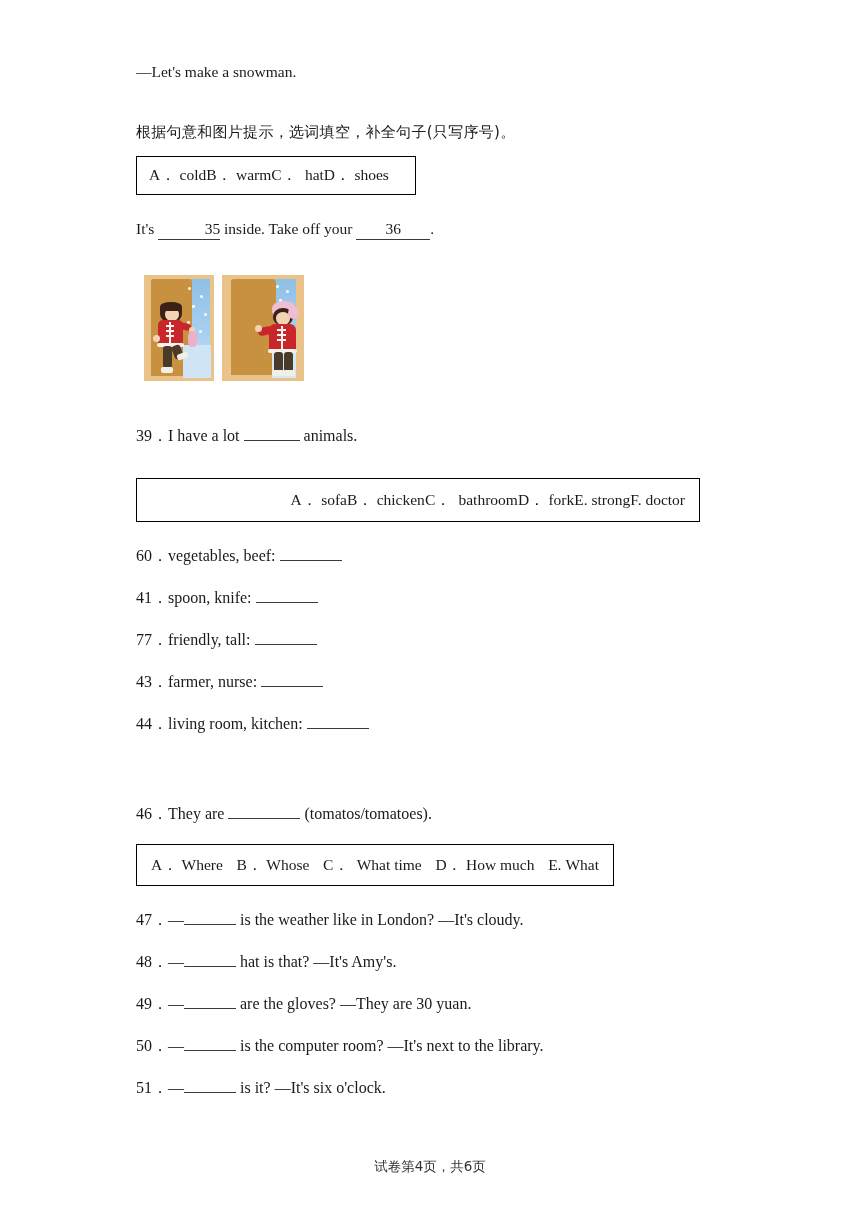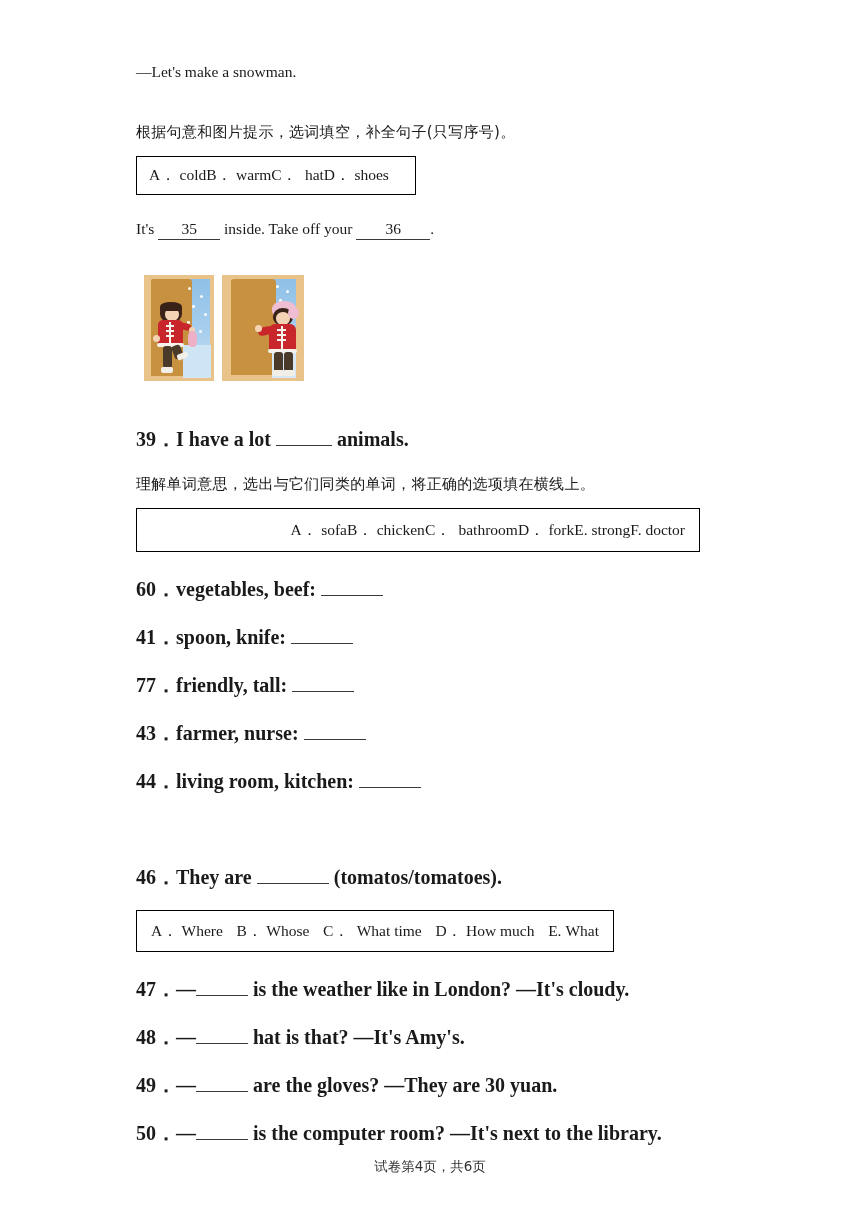--- a/index.html
+++ b/index.html
@@ -82,34 +82,33 @@
   .optbox-3 .inner { justify-content: space-between; padding: 0 14px; }
 
   
   .blank {
     display: inline-block;
     border-bottom: 1px solid #3a3a3a;
     text-align: center;
     vertical-align: baseline;
     line-height: 1.2;
   }
-  .bl-num { width: 62px; }
+  .bl-num { width: 62px; text-align: right; }
   .bl-num2 { width: 74px; }
   .bl-mid { width: 56px; }
   .bl-mid2 { width: 62px; }
   .bl-long { width: 72px; }
   .bl-q { width: 52px; }
 
   
   .qrow {
-    font-size: 20px;
+    font-size: 16px;
     line-height: 1.5;
     margin-bottom: 18px;
     white-space: nowrap;
-    font-weight: bold;
   }
   .qnum {
     display: inline-block;
     min-width: 30px;
   }
 
   
   .figs {
     display: flex;
     gap: 8px;
@@ -282,21 +281,20 @@
 
     <div class="spacer-lg"></div>
     <div class="spacer-xs"></div>
 
     <div class="qrow">
       <span class="qnum">39．</span><span>I have a lot</span>
       <span class="blank bl-mid"></span>
       <span>animals.</span>
     </div>
 
-    <div class="line-cn">理解单词意思，选出与它们同类的单词，将正确的选项填在横线上。</div>
 
     <div class="spacer-sm"></div>
 
     <div class="optbox optbox-2">
       <div class="inner">
         <span class="opt"><span>A．</span>&nbsp;<span>sofa</span></span>
         <span class="opt"><span>B．</span>&nbsp;<span>chicken</span></span>
         <span class="opt"><span>C．</span>&nbsp;&nbsp;<span>bathroom</span></span>
         <span class="opt"><span>D．</span>&nbsp;<span>fork</span></span>
         <span class="opt"><span>E.</span>&nbsp;<span>strong</span></span>
@@ -357,19 +355,23 @@
       <span>hat is that? —It's Amy's.</span>
     </div>
     <div class="qrow">
       <span class="qnum">49．</span><span>—</span><span class="blank bl-q"></span>
       <span>are the gloves? —They are 30 yuan.</span>
     </div>
     <div class="qrow">
       <span class="qnum">50．</span><span>—</span><span class="blank bl-q"></span>
       <span>is the computer room? —It's next to the library.</span>
     </div>
+    <div class="qrow">
+      <span class="qnum">51．</span><span>—</span><span class="blank bl-q"></span>
+      <span>is it? —It's six o'clock.</span>
+    </div>
 
     <div class="spacer-lg"></div>
 
   </div>
 
   <div class="footer">试卷第4页，共6页</div>
 </div>
 
 </body></html>

